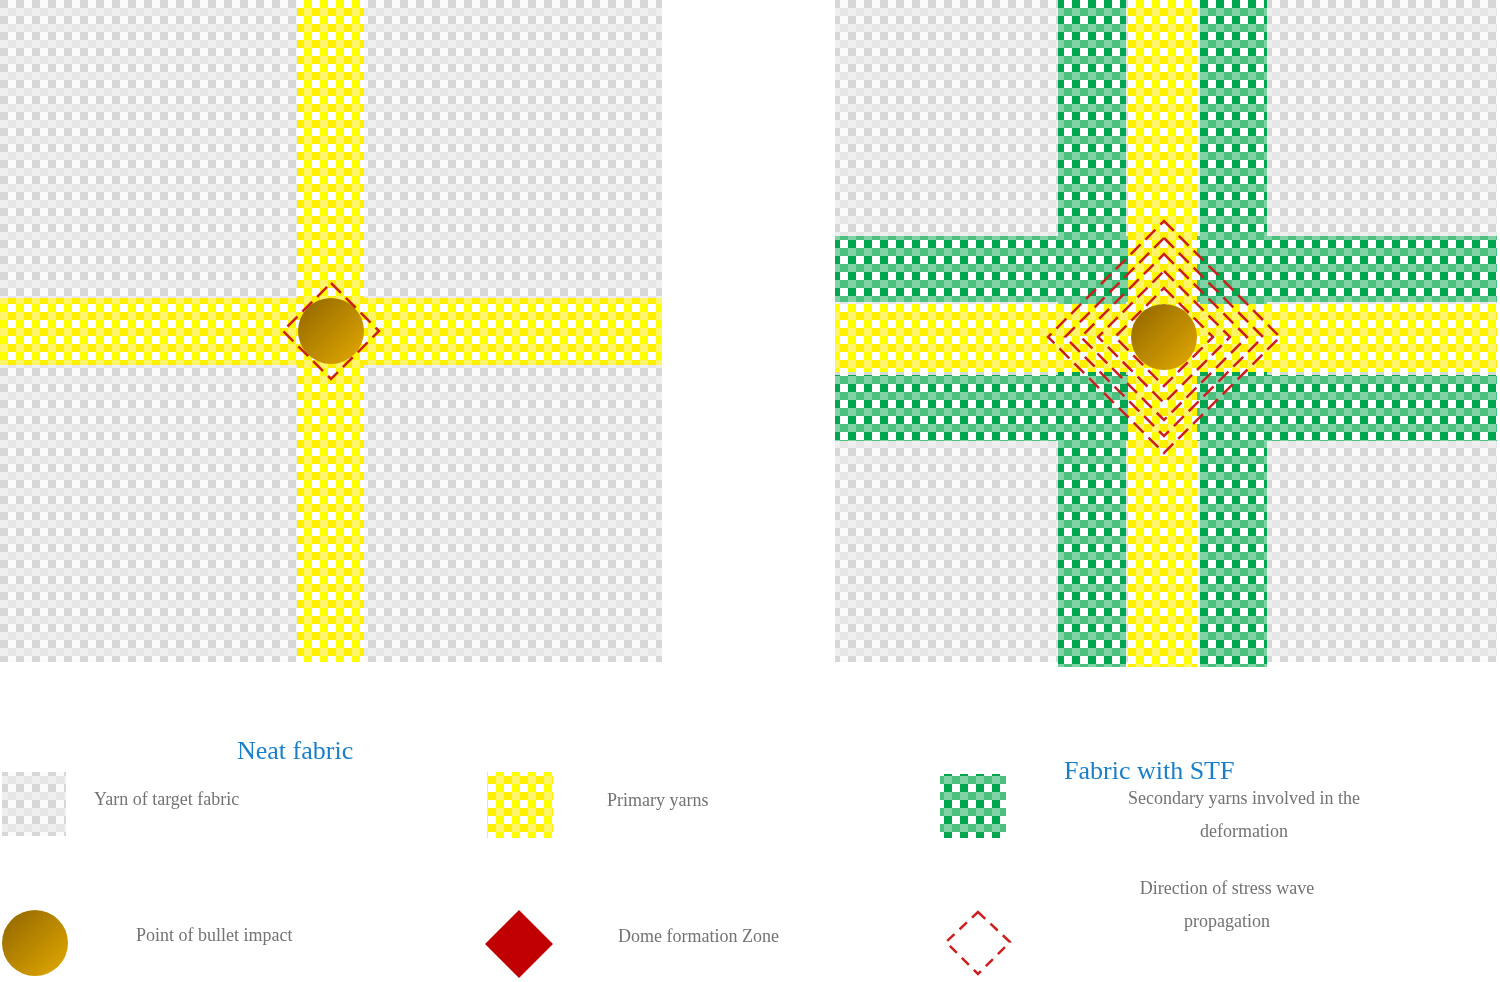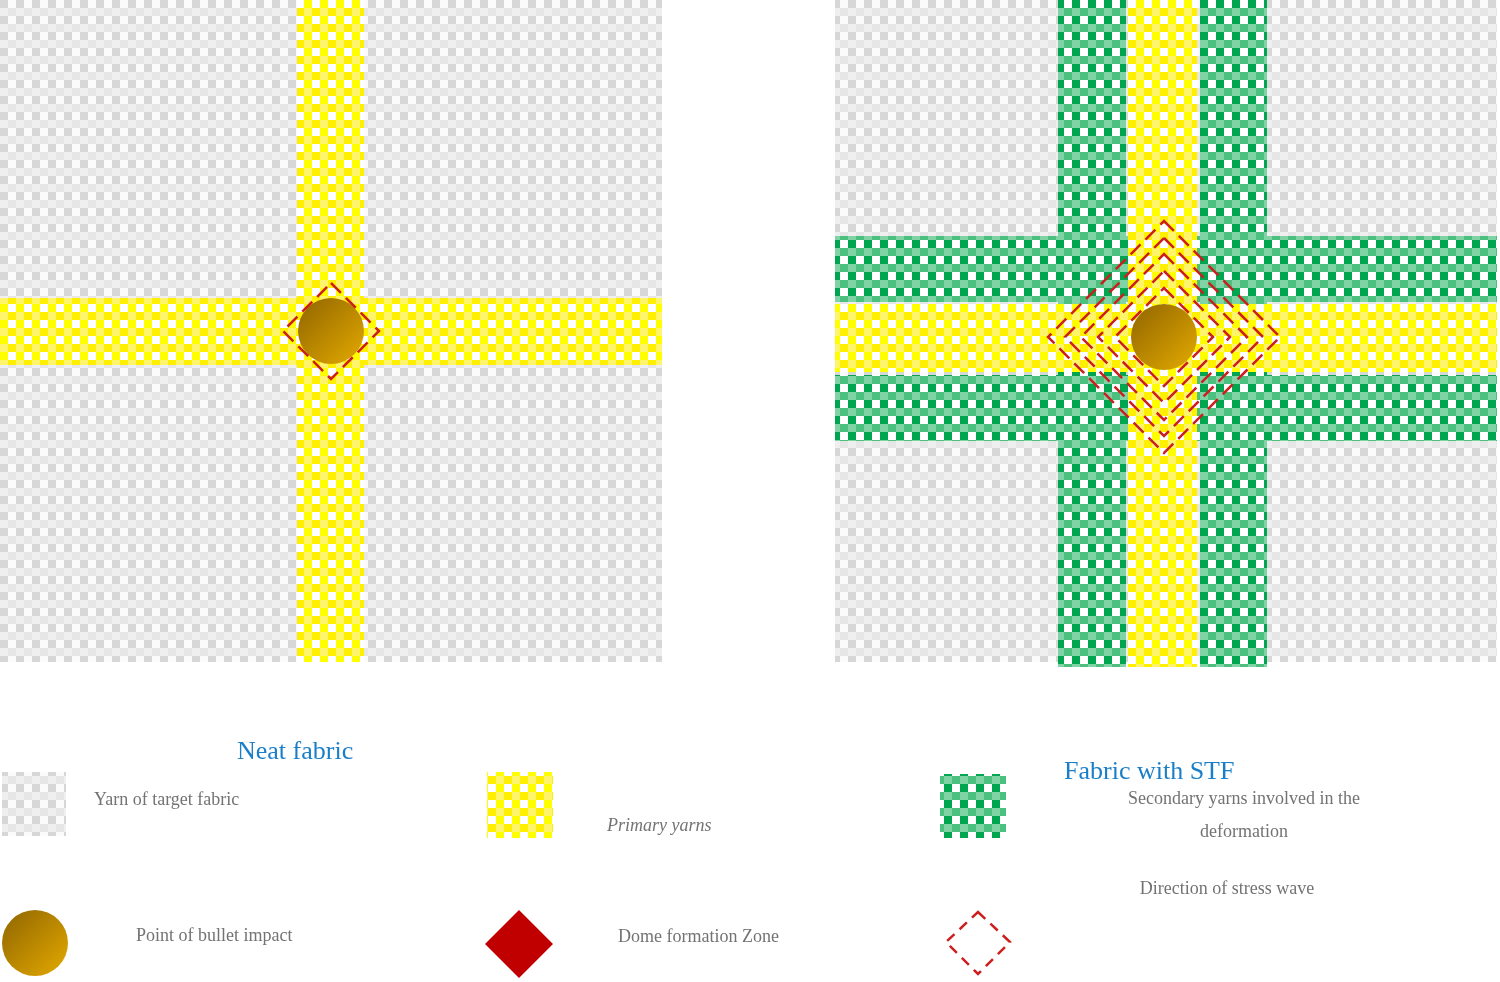--- a/index.html
+++ b/index.html
@@ -75,23 +75,24 @@
   <circle cx="35" cy="943" r="33" fill="url(#grad-bullet)"></circle>
   <polygon points="519,910 553,944 519,978 485,944" fill="#c00000"></polygon>
   <polygon points="978,912 1010,942 978,974 946,942" fill="none" stroke="#cc1f1f" stroke-width="2.5" stroke-dasharray="10,7"></polygon>
 </svg>
 
 <div class="caption" style="left:237px; top:688px;">Neat fabric</div>
 <div class="caption" style="left:1064px; top:708px;">Fabric with STF</div>
 
 <div>
   <div class="legend-text" style="left:94px; top:783px;">Yarn of  target fabric</div>
-  <div class="legend-text" style="left:607px; top:809px;font-style:italic;">Primary yarns</div>
+  <div class="legend-text" style="left:607px; top:784px;">Primary yarns</div>
   <div class="legend-text center" style="left:1044px; top:782px; width:400px;">
     <div>Secondary yarns involved in the</div>
     <div>deformation</div>
   </div>
   <div class="legend-text" style="left:88px; top:919px;margin-left:48px;">Point of bullet impact</div>
   <div class="legend-text" style="left:618px; top:920px;">Dome formation Zone</div>
   <div class="legend-text center" style="left:1066px; top:872px; width:322px;">
     <div>Direction of stress wave</div>
+    <div>propagation</div>
   </div>
 </div>
 
 </body></html>

